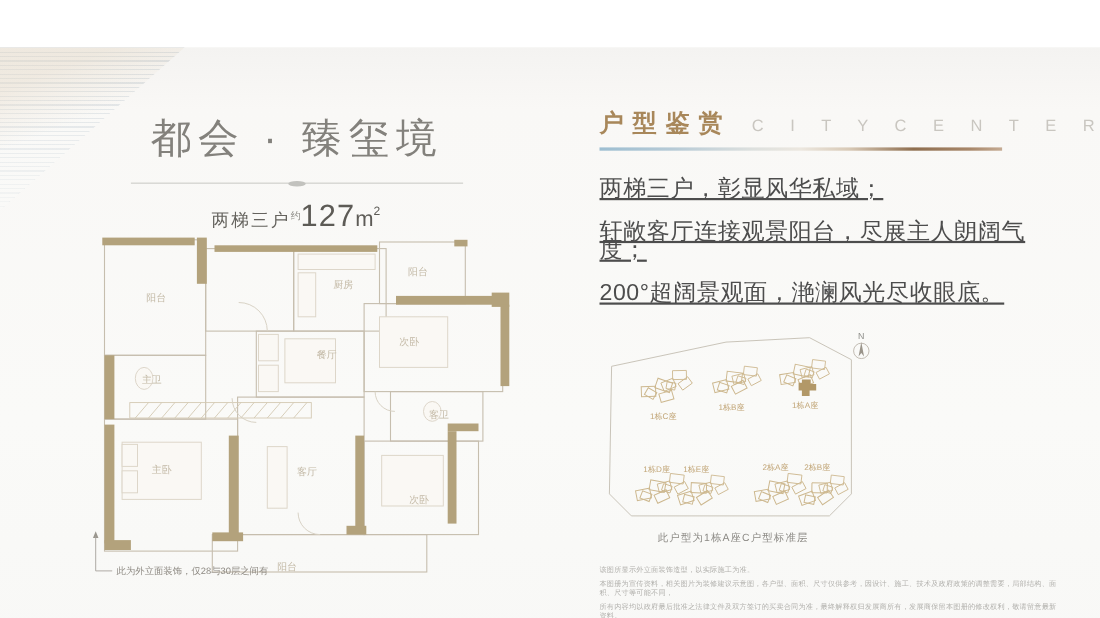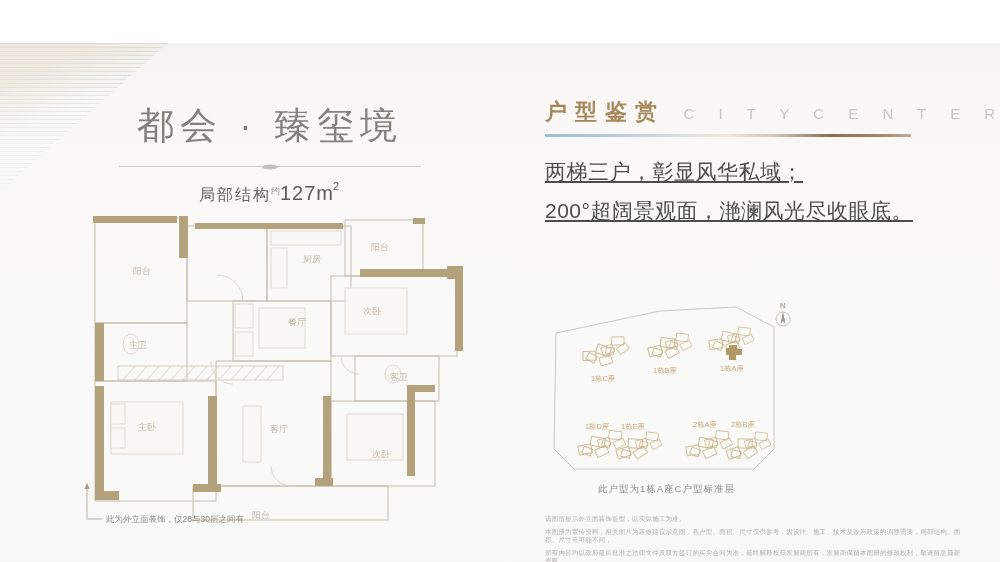--- a/index.html
+++ b/index.html
@@ -33,21 +33,21 @@
   .main-title{
     font-size:37px;color:#83817c;letter-spacing:6px;font-weight:400;line-height:46px;
   }
   .title-divider{position:relative;width:302px;height:1px;background:#ccccc8;margin:17px auto 13px;}
   .title-divider .dot{
     position:absolute;left:50%;top:50%;transform:translate(-50%,-50%);
     width:16px;height:5px;border-radius:50%;background:#c2c2be;
   }
   .area-line{color:#65635e;font-size:16px;letter-spacing:2px;}
   .area-line .approx{font-size:9px;vertical-align:6px;letter-spacing:0;color:#8d8b86;}
-  .area-line .num{font-size:20px;letter-spacing:1px;color:#5d5b56;}
+  .area-line .num{font-size:28px;letter-spacing:1px;color:#5d5b56;}
   .area-line .unit{font-size:20px;color:#5d5b56;letter-spacing:0;}
   .area-line .exp{font-size:11px;vertical-align:10px;color:#5d5b56;}
   .floorplan{position:absolute;left:83px;top:163px;}
   .fp-footnote{position:absolute;left:82px;top:432px;}
   
   .rp-header{position:absolute;left:545px;top:54px;white-space:nowrap;}
   .rp-title-cn{font-size:22px;font-weight:bold;color:#a8875a;letter-spacing:8px;}
   .rp-title-en{font-size:15px;color:#c9c6c0;letter-spacing:10px;margin-left:14px;}
   .rp-gradline{
     position:absolute;left:545px;top:91px;width:366px;height:3px;
@@ -67,21 +67,21 @@
 <div class="stage">
 
   <div class="corner-tl"></div>
 
   <div class="title-block">
     <div class="main-title">都会 · 臻玺境</div>
     <div class="title-divider">
       <span class="dot"></span>
     </div>
     <div class="area-line">
-      <span>局部结构</span><span class="approx">约</span><span class="num">127</span><span class="unit">m</span><span class="exp">2</span>
+      <span>两梯三户</span><span class="approx">约</span><span class="num">127</span><span class="unit">m</span><span class="exp">2</span>
     </div>
   </div>
 
   <svg class="floorplan" width="392" height="322" viewBox="0 0 392 322">
 
     <g stroke="#c6beae" stroke-width="1" fill="none">
       <rect x="12" y="12" width="92" height="105"></rect>
       <rect x="12" y="117" width="92" height="58"></rect>
       <rect x="12" y="175" width="121" height="120"></rect>
       <rect x="104" y="20" width="80" height="75"></rect>
@@ -164,20 +164,21 @@
   </svg>
 
   <div class="rp-header">
     <span class="rp-title-cn">户型鉴赏</span>
     <span class="rp-title-en">C I T Y   C E N T E R</span>
   </div>
   <div class="rp-gradline"></div>
 
   <div class="taglines">
     <p>两梯三户，彰显风华私域；</p>
+    <p>轩敞客厅连接观景阳台，尽展主人朗阔气度；</p>
     <p>200°超阔景观面，滟澜风光尽收眼底。</p>
   </div>
 
   <svg class="siteplan" width="252" height="182" viewBox="0 0 252 182">
     <defs>
       <g id="bb" fill="none" stroke="#cdb88f" stroke-width="0.9">
         <rect x="-17" y="-3" width="13" height="9" transform="rotate(-14)"></rect>
         <rect x="-5" y="-9" width="14" height="9" transform="rotate(7)"></rect>
         <rect x="1" y="1" width="12" height="8" transform="rotate(-28 7 5)"></rect>
         <rect x="-10" y="4" width="9" height="7" transform="rotate(18)"></rect>

